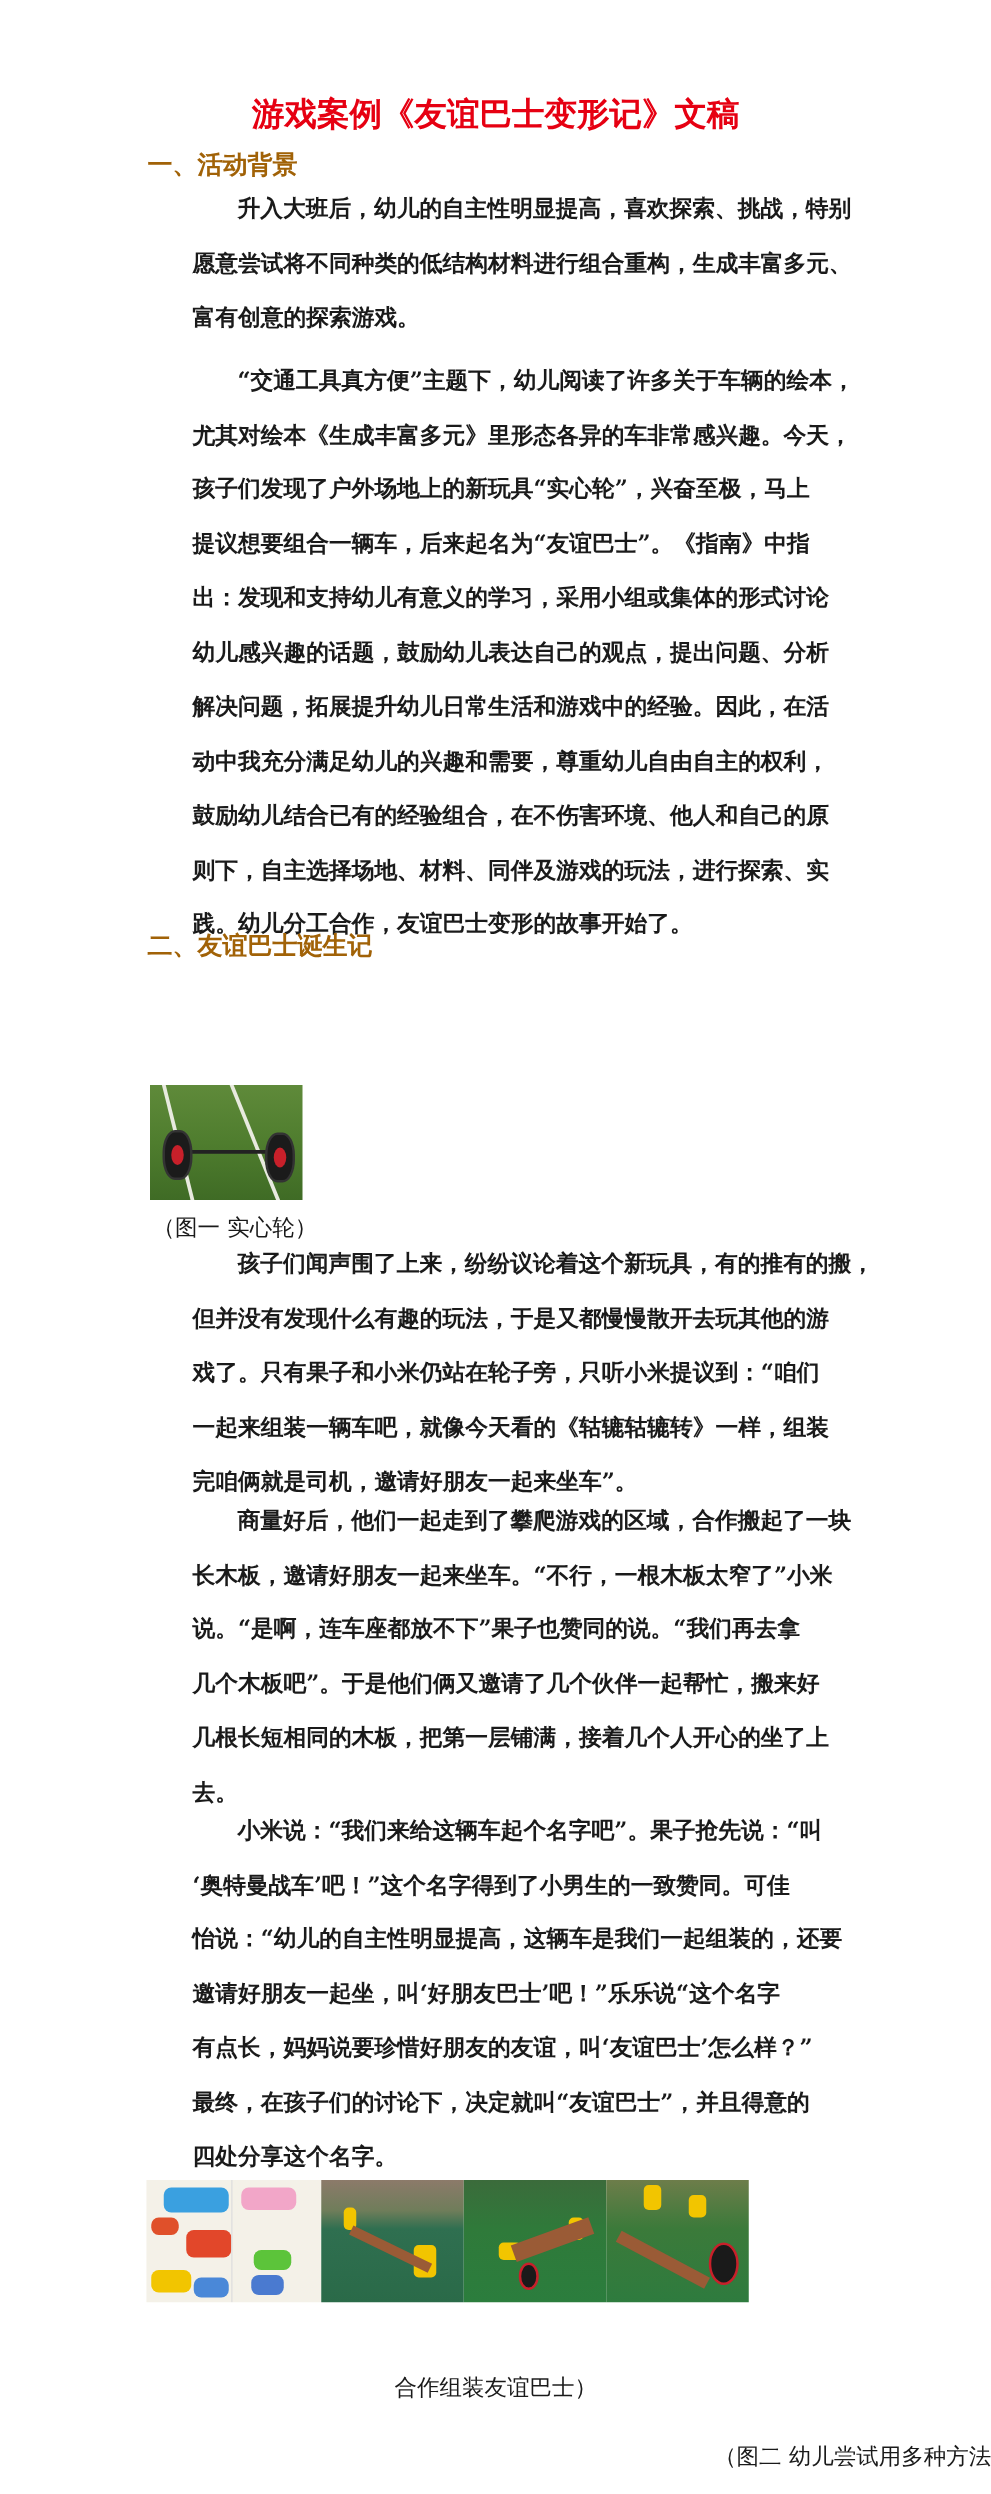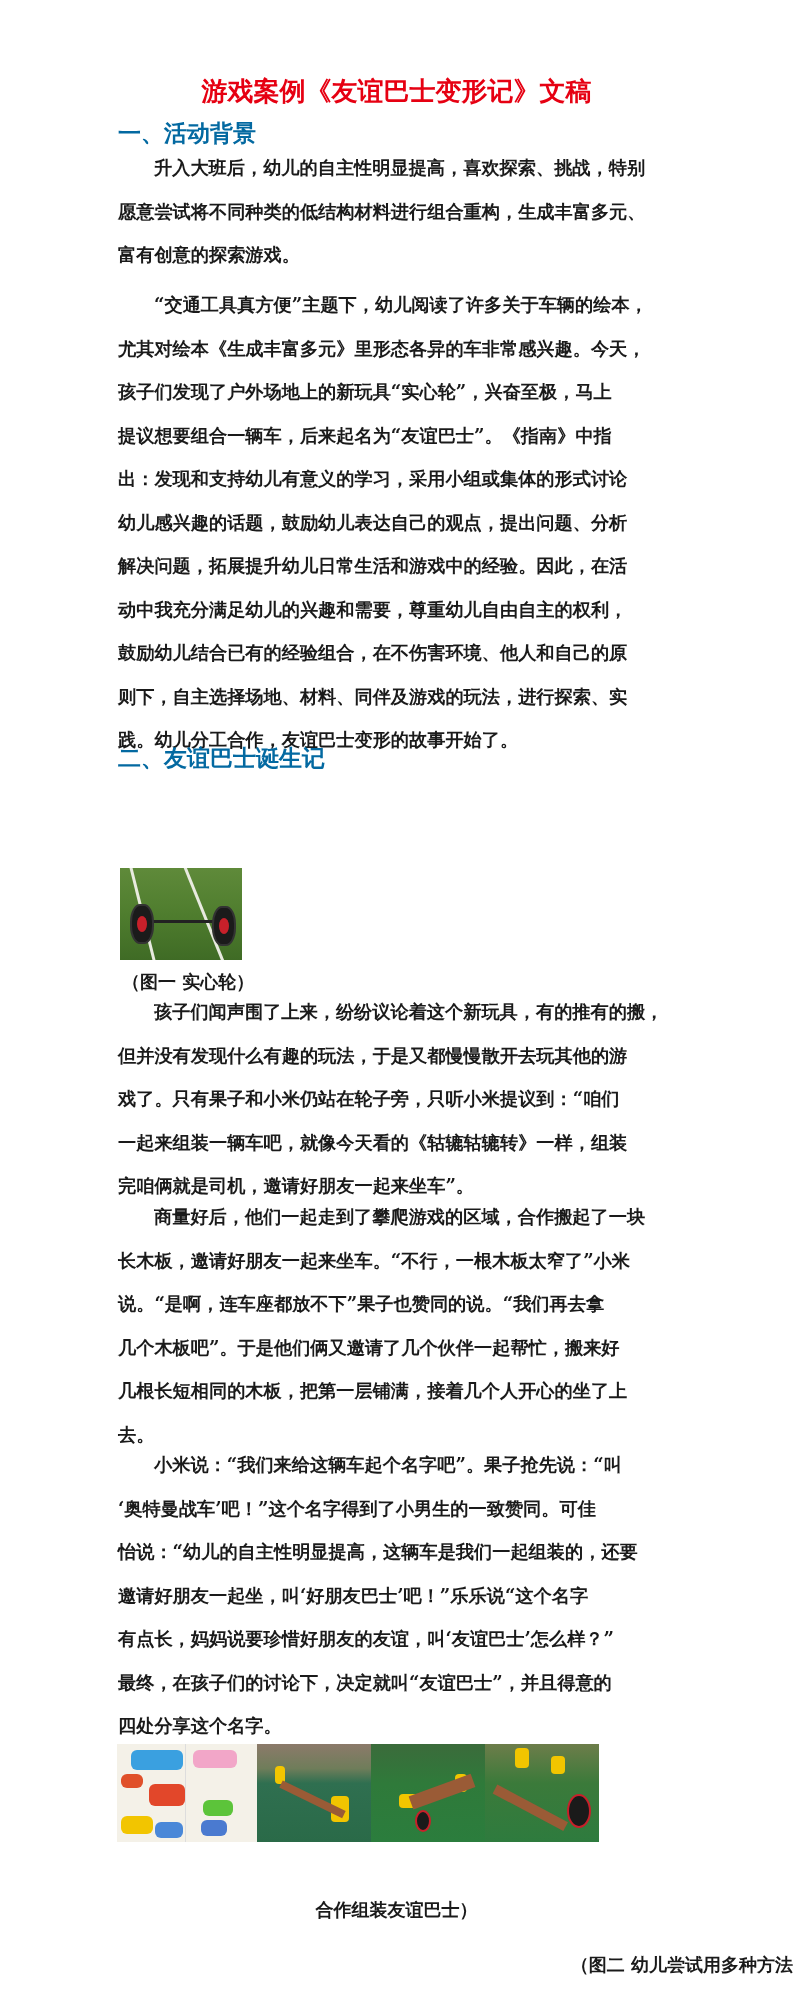--- a/index.html
+++ b/index.html
@@ -1,26 +1,26 @@
 <!DOCTYPE html>
 <html><head>
 <meta charset="utf-8">
 <style>
   html, body { margin: 0; padding: 0; background: #ffffff; }
   body { width: 793px; height: 1995px; position: relative; overflow: hidden;
          font-family: "DejaVu Serif", "Liberation Serif", serif; color: #111; }
   .page { position: absolute; left: 0; top: 0; width: 711px; height: 1995px; }
   .title { position: absolute; left: 0; top: 74px; width: 793px; text-align: center;
            font-size: 26px; font-weight: bold; color: #e60012; letter-spacing: 0px; }
-  .h2 { position: absolute; left: 118px; font-size: 23px; font-weight: bold; color: #0369a1; }
+  .h2 { position: absolute; left: 118px; font-size: 20px; font-weight: bold; color: #a16207; }
   .para { position: absolute; left: 118px; width: 558px; font-size: 18.2px; line-height: 43.5px;
           text-align: justify; font-weight: bold; color: #1a1a1a; }
   .para .ind { display: inline-block; width: 36px; }
-  .line { display: block; white-space: nowrap; }
-  .caption { position: absolute; font-size: 18px; font-weight: bold; color: #1a1a1a; }
+  .line { display: block; white-space: nowrap; margin-left: 36px; }
+  .caption { position: absolute; font-size: 18px; font-weight: normal; color: #1a1a1a; }
   .photo { position: absolute; overflow: hidden; }
   
   .wheel { left: 120px; top: 868px; width: 122px; height: 92px;
            background: linear-gradient(180deg, #5f8a3a 0%, #4f7d2e 50%, #3f6b25 100%); }
   .wheel .lane { position: absolute; top: -10px; width: 3px; height: 120px; background: #e8eadf; }
   .wheel .axle { position: absolute; left: 22px; top: 52px; width: 90px; height: 3px; background: #222; }
   .wheel .tire { position: absolute; width: 20px; height: 36px; border-radius: 10px/18px;
                  background: #1b1b1b; border: 2px solid #333; }
   .wheel .hub { position: absolute; left: 5px; top: 10px; width: 10px; height: 16px; border-radius: 50%; background: #c8202a; }
   

